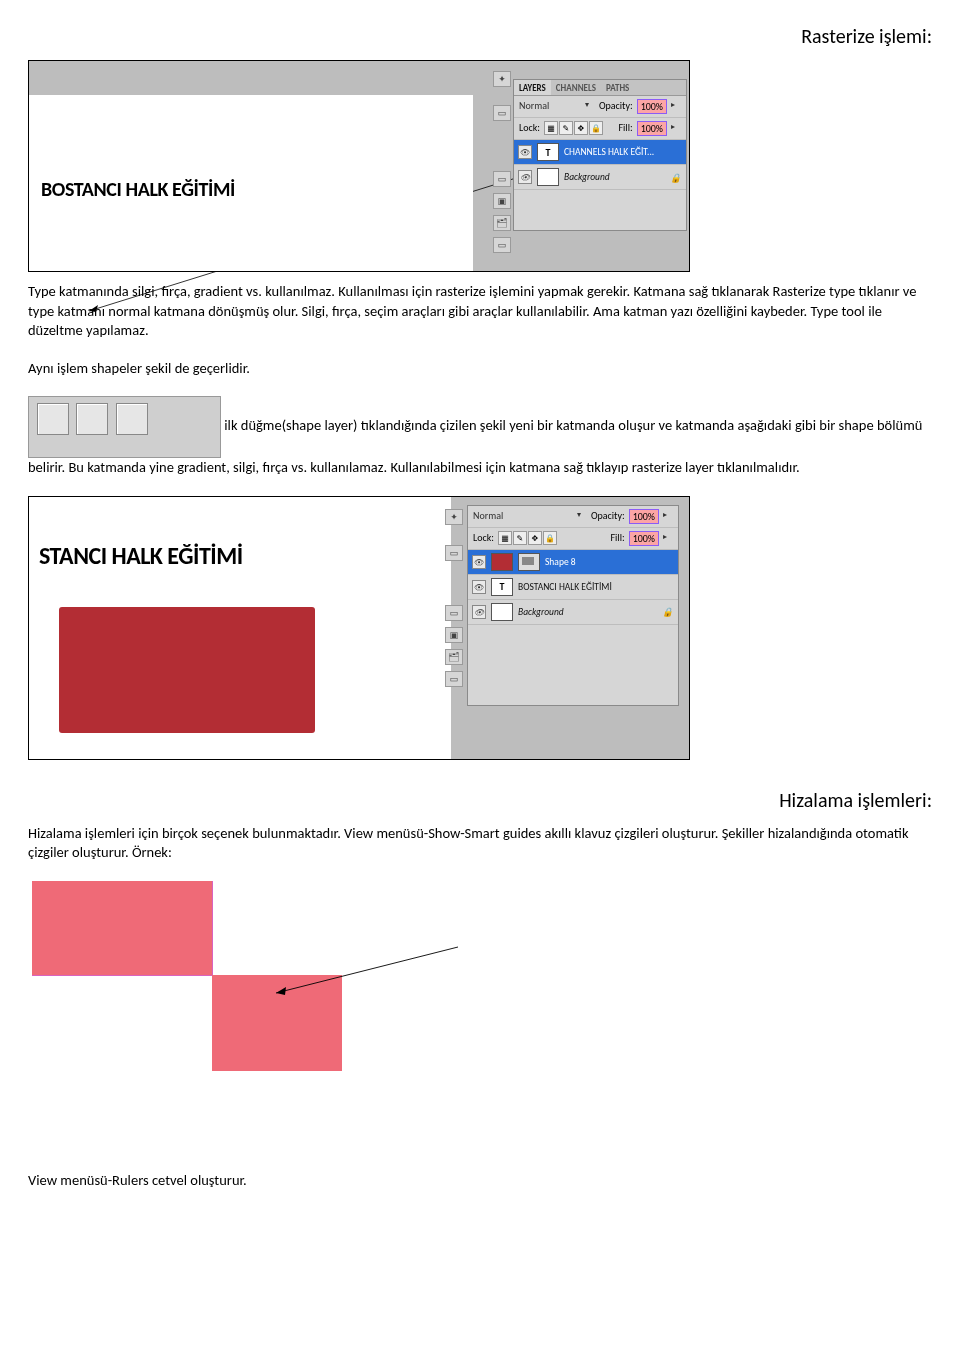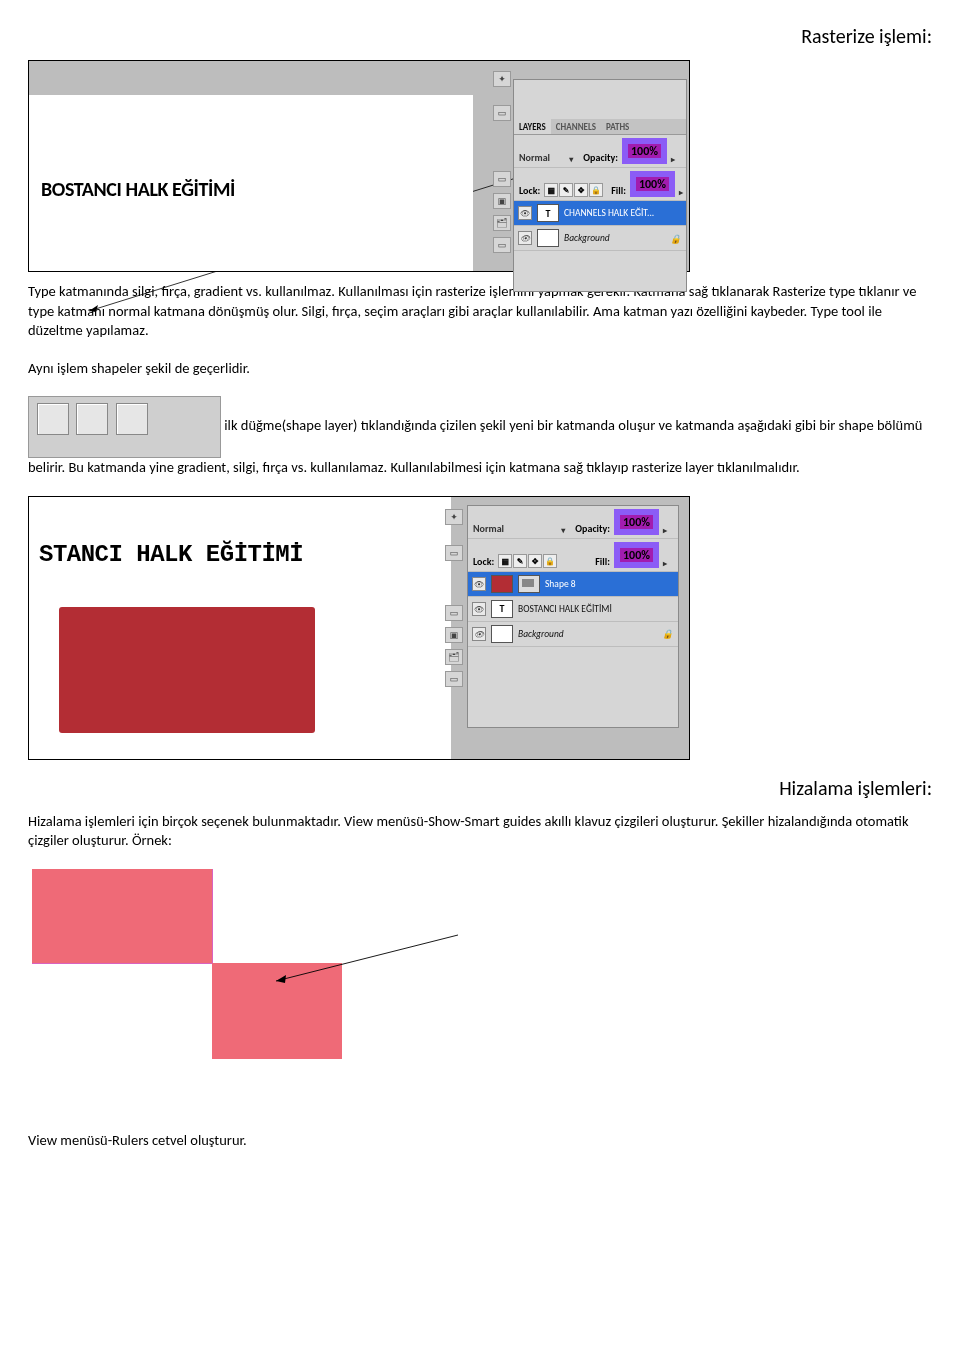--- a/index.html
+++ b/index.html
@@ -12,21 +12,21 @@
     box-sizing: border-box;
     background: #fff;
   }
   .heading {
     font-weight: normal;
     margin: 4px 0 12px 0;
     font-size: 20px;
     text-align: right;
   }
   .section-gap {
-    margin-top: 16px;
+    margin-top: 28px;
   }
   .para {
     margin: 10px 0 18px 0;
     line-height: 1.35;
   }
   
   .ps-block {
     position: relative;
     width: 660px;
     height: 210px;
@@ -79,47 +79,45 @@
     right: 2px; top: 18px;
     width: 172px;
     background: #d6d6d6;
     border: 1px solid #8a8a8a;
     font-size: 10px;
   }
   .layers-tabs {
     display: flex;
     background: #c3c3c3;
     border-bottom: 1px solid #999;
-    margin-top: 39px;
   }
   .layers-tabs span {
     padding: 2px 5px;
     font-size: 9px;
     font-weight: bold;
     color: #555;
   }
   .layers-tabs span.active {
     background: #d6d6d6;
     color: #111;
   }
   .layers-row {
     display: flex;
-    align-items: flex-end;
+    align-items: flex-start;
     padding: 3px 5px;
     border-bottom: 1px solid #bdbdbd;
     font-size: 10px;
     gap: 4px;
-    font-weight: bold;
   }
   .layers-row .lbl { color: #333; margin-right:auto;}
   .layers-row .val {
-    background: #a21caf;
-    border: 6px solid #8b5cf6;
+    background: #fca5a5;
+    border: 1px solid #8b5cf6;
     padding: 0 3px;
-    font-size: 12px;
+    font-size: 10px;
   }
   .dropdown-arrow {
     width: 10px; height: 10px;
     display: inline-block;
     font-size: 8px; color:#333;
   }
   .lock-icons {
     display: inline-flex; gap: 1px;
   }
   .lock-icons span {
@@ -209,21 +207,20 @@
     height: 262px;
     border: 1px solid #000;
     background: #bdbdbd;
     margin: 4px 0 10px 0;
   }
   .ps-block2 .canvas {
     position: absolute;
     left: 0; top: 0;
     width: 422px; height: 262px;
     background: #fff;
-    font-family: Liberation Mono, monospace;
   }
   .ps-block2 .canvas-text {
     position: absolute;
     left: 10px; top: 44px;
     font-weight: bold;
     font-size: 24px;
     letter-spacing: -0.5px;
   }
   .ps-block2 .red-rect {
     position: absolute;
@@ -261,21 +258,21 @@
     width:0; height:190px;
     border-left:1px solid #d963c0;
   }
   .guide-h {
     position:absolute;
     left:4px; top:94px;
     width:310px; height:0;
     border-top:1px solid #d963c0;
   }
   .bottom-note {
-    margin-top: 52px;
+    margin-top: 80px;
   }
 </style>
 </head>
 <body>
 
 <div class="heading">Rasterize işlemi:</div>
 
 <div class="ps-block">
   <svg class="arrow-svg" style="left:0;top:0;width:660px;height:260px;overflow:visible">
     <line x1="60" y1="250" x2="548" y2="98" stroke="#000" stroke-width="0.8"></line>

